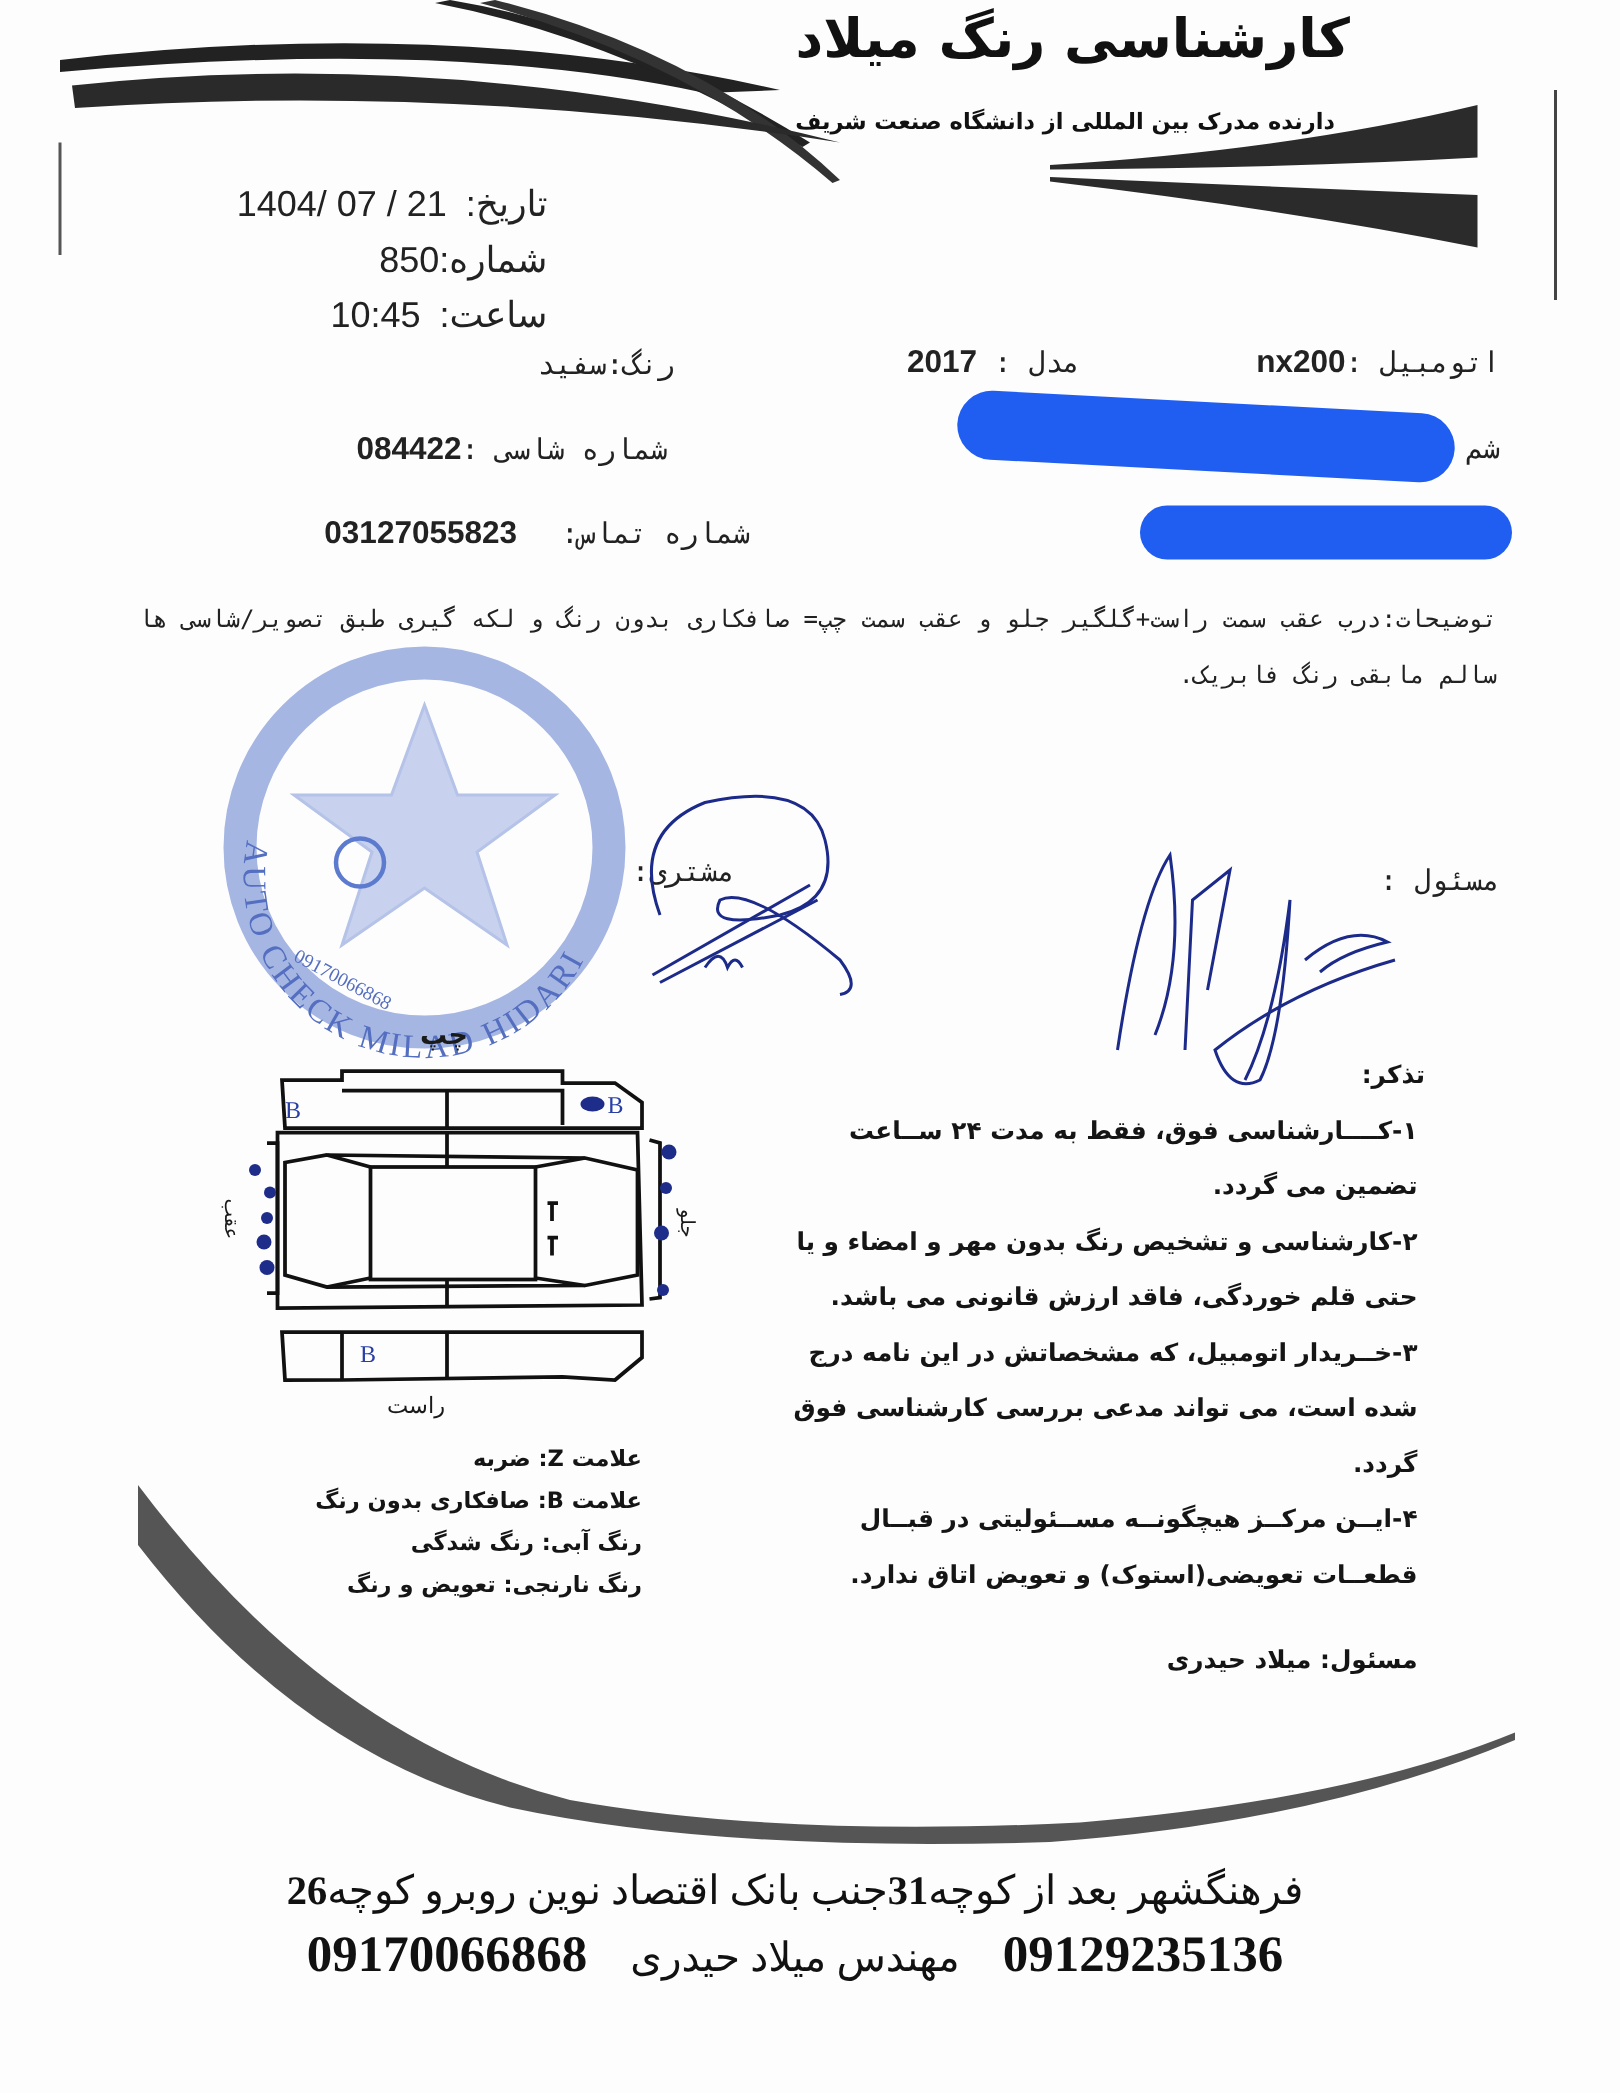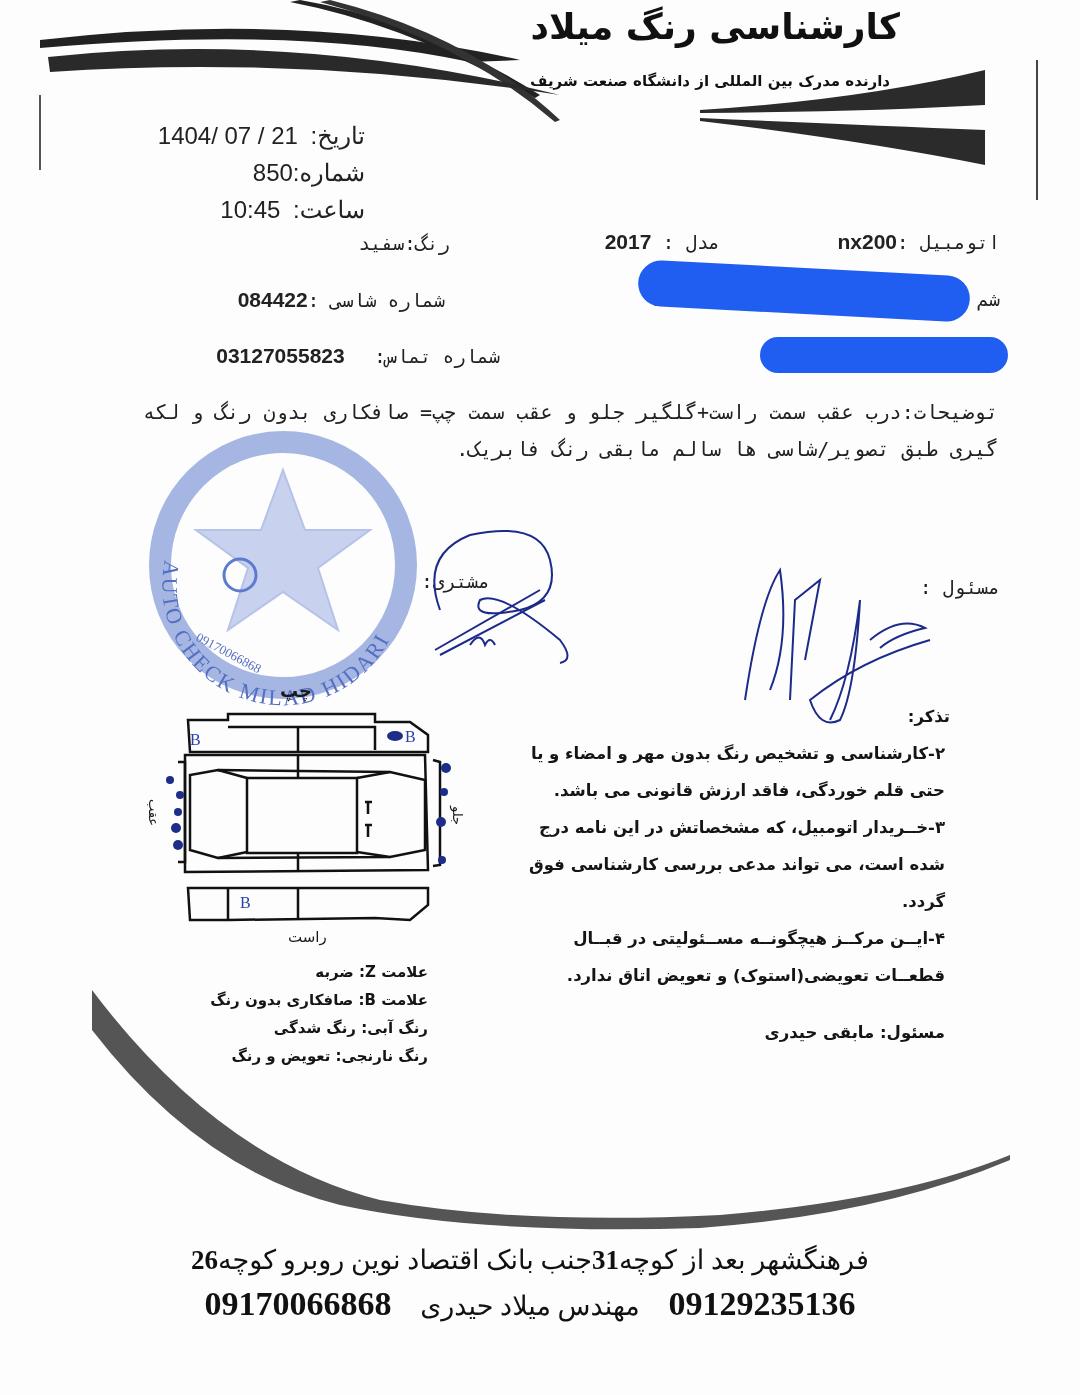--- a/index.html
+++ b/index.html
@@ -12,21 +12,21 @@
 
   .title { right:180px; top:6px; font-size:36px; font-weight:bold; letter-spacing:1px; color:#111; }
   .subtitle { right:190px; top:72px; font-size:15px; font-weight:bold; color:#111; }
 
   .meta { font-family:"Liberation Sans", sans-serif; font-size:24px; color:#222; }
   .meta .lbl { margin-left:6px; }
 
   .field { font-family:"DejaVu Sans Mono", monospace; font-size:19px; color:#222; letter-spacing:3px; white-space:nowrap; }
   .field b { font-family:"Liberation Sans", sans-serif; font-weight:bold; letter-spacing:0; font-size:21px; }
 
-  .desc { right:82px; top:394px; width:910px; font-family:"DejaVu Sans Mono", monospace; font-size:20px;
+  .desc { right:82px; top:394px; width:910px; font-family:"DejaVu Sans Mono", monospace; font-size:16px;
           line-height:37px; letter-spacing:4px; color:#222; text-align:right; }
 
   .redact { background:#1f5ef0; border-radius:40px; }
 
   .notes { right:135px; top:698px; width:420px; font-family:"DejaVu Sans", sans-serif; font-weight:bold;
            font-size:16.5px; line-height:37px; color:#151515; text-align:right; }
   .notes p { margin:0; }
 
   .legend { right:652px; top:958px; width:240px; font-weight:bold; font-size:15px; line-height:28px; text-align:right; color:#151515; }
 
@@ -173,30 +173,31 @@
     <circle cx="442" cy="860" r="4"></circle>
     <ellipse cx="395" cy="736" rx="8" ry="5"></ellipse>
   </g>
   <g font-family="Liberation Serif, serif" font-size="16" fill="#2a3fa6">
     <text x="190" y="745">B</text>
     <text x="405" y="742">B</text>
     <text x="240" y="908">B</text>
   </g>
 </svg>
 <div class="abs rtl" style="left:280px; top:680px; font-weight:bold; font-size:18px;">چپ</div>
-<div class="abs rtl" style="left:288px; top:928px; font-size:15px;">راست</div>
+<div class="abs rtl" style="left:258px; top:928px; font-size:15px;">راست</div>
 <div class="abs rtl" style="left:140px; top:805px; font-size:13px; transform:rotate(90deg);">عقب</div>
 <div class="abs rtl" style="left:448px; top:808px; font-size:13px; transform:rotate(90deg);">جلو</div>
 
 <div class="abs notes rtl">
   <p style="margin-right:-5px;">تذکر:</p>
+  <p>۱-کــــارشناسی فوق، فقط به مدت ۲۴ ســاعت تضمین می گردد.</p>
   <p>۲-کارشناسی و تشخیص رنگ بدون مهر و امضاء و یا حتی قلم خوردگی، فاقد ارزش قانونی می باشد.</p>
   <p>۳-خــریدار اتومبیل، که مشخصاتش در این نامه درج شده است، می تواند مدعی بررسی کارشناسی فوق گردد.</p>
   <p>۴-ایــن مرکــز هیچگونــه مســئولیتی در قبــال قطعــات تعویضی(استوک) و تعویض اتاق ندارد.</p>
-  <p style="margin-top:20px; margin-right:0; width:300px; margin-left:auto; text-align:right;">مسئول: مابقی حیدری</p>
+  <p style="margin-top:20px; margin-right:0; width:300px; margin-left:auto; text-align:right;">مسئول: میلاد حیدری</p>
 </div>
 
 <div class="abs legend rtl">
   <div>علامت Z: ضربه</div>
   <div>علامت B: صافکاری بدون رنگ</div>
   <div>رنگ آبی: رنگ شدگی</div>
   <div>رنگ نارنجی: تعویض و رنگ</div>
 </div>
 
 <div class="abs footer1 rtl">

